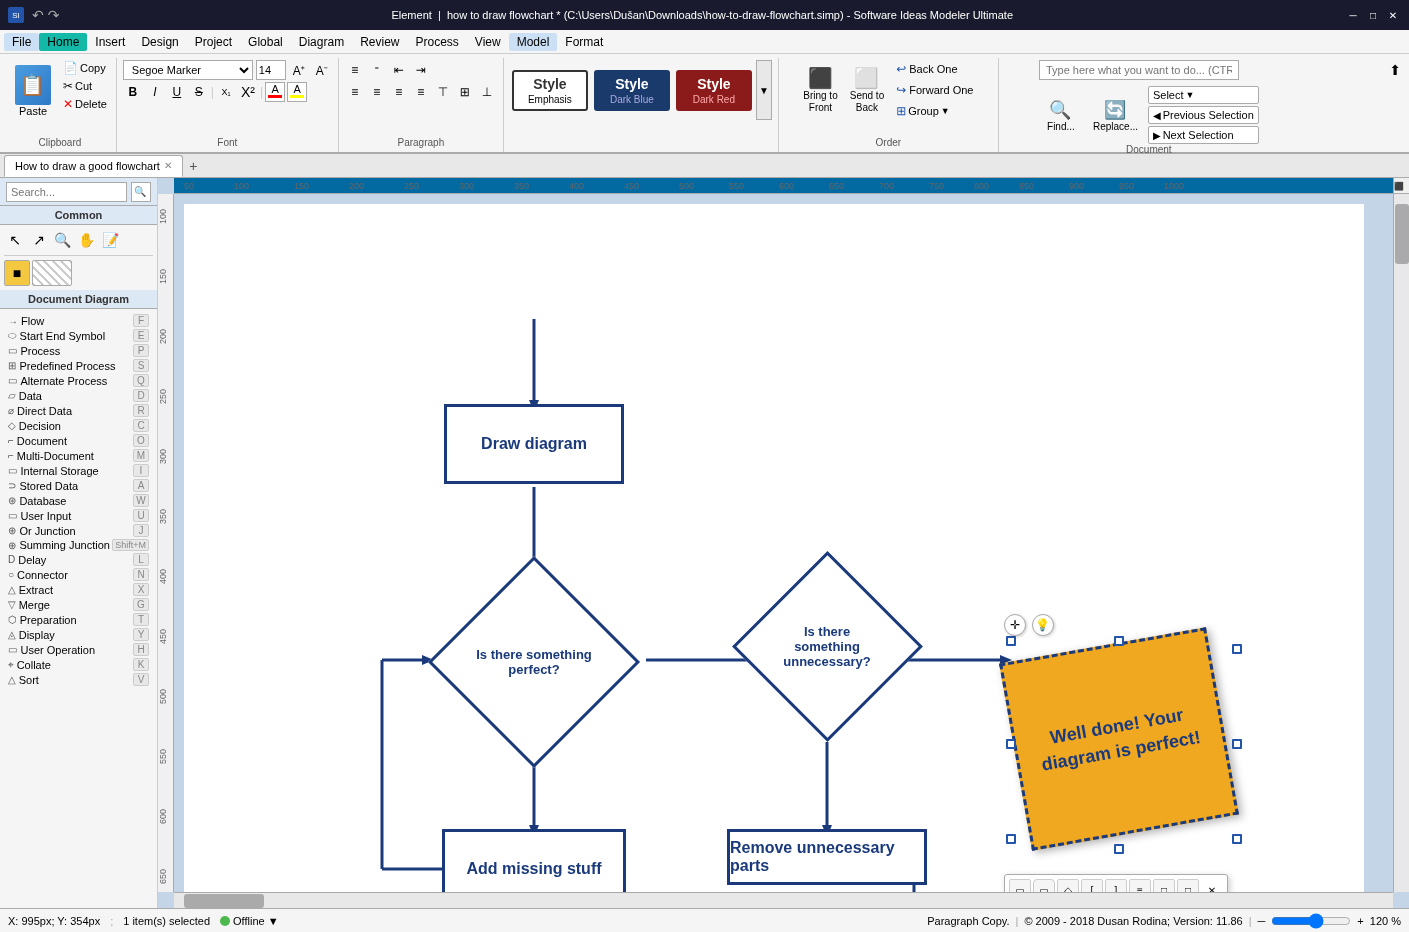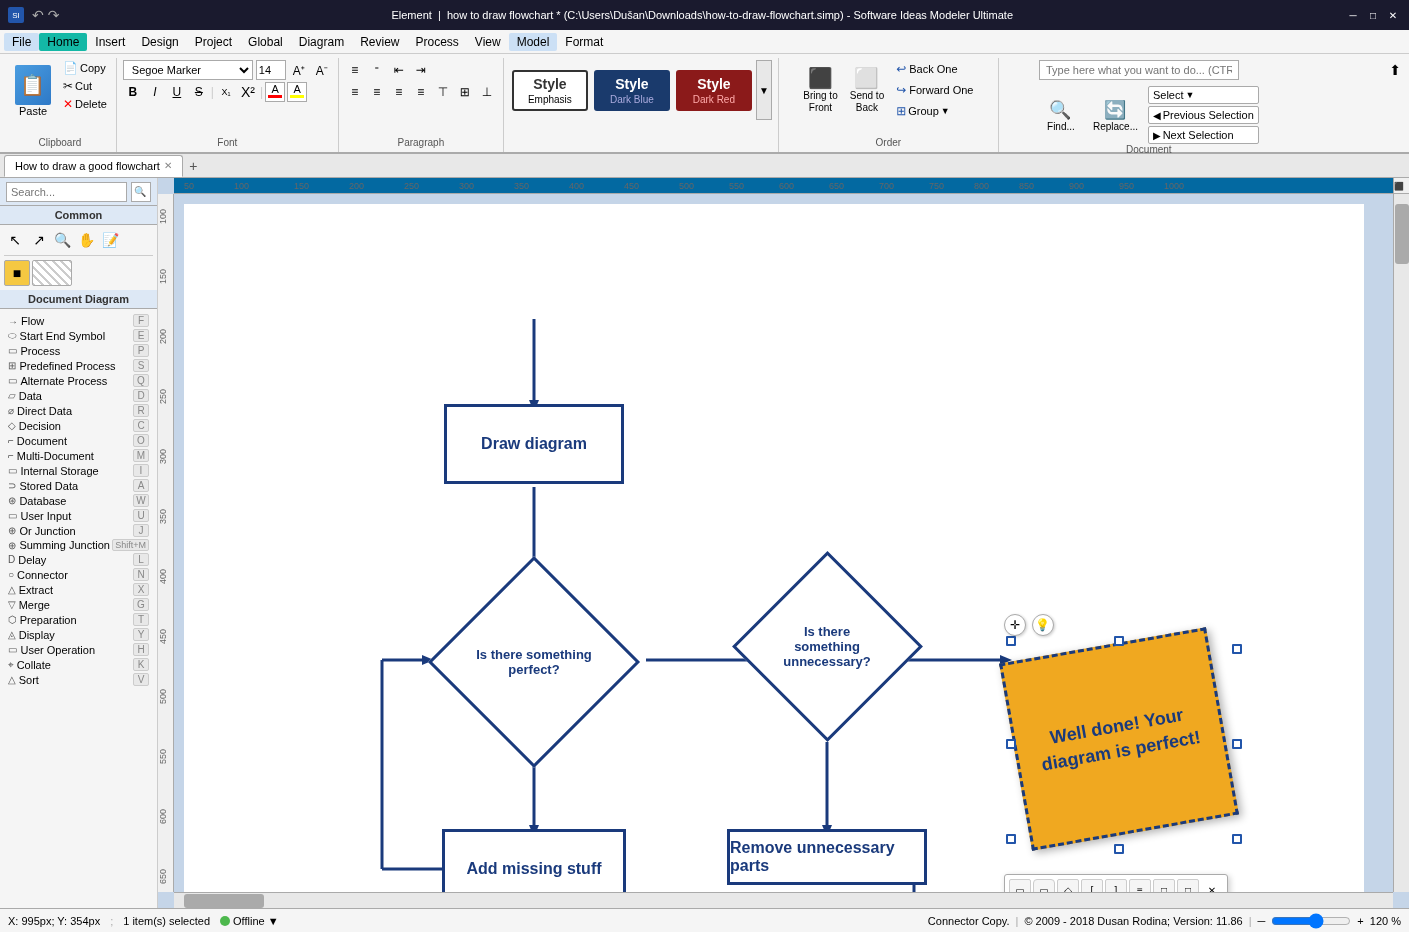--- a/index.html
+++ b/index.html
@@ -1023,21 +1023,21 @@
 <div id="statusbar">
   <span>X: 995px; Y: 354px</span>
   <span class="status-sep">;</span>
   <span>1 item(s) selected</span>
   <div class="status-online">
     <div class="online-dot"></div>
     <span>Offline</span>
     <span style="cursor:pointer;">▼</span>
   </div>
   <div class="status-right">
-    <span>Connector Copy.</span>
+    <span>Paragraph Copy.</span>
     <span class="status-sep">|</span>
     <span>© 2009 - 2018 Dusan Rodina; Version: 11.86</span>
     <span class="status-sep">|</span>
     <span style="cursor:pointer;">─</span>
     <input type="range" min="10" max="200" value="120" style="width: 80px; height: 12px; cursor: pointer;">
     <span style="cursor:pointer;">+</span>
     <span>120 %</span>
   </div>
 </div>
 

